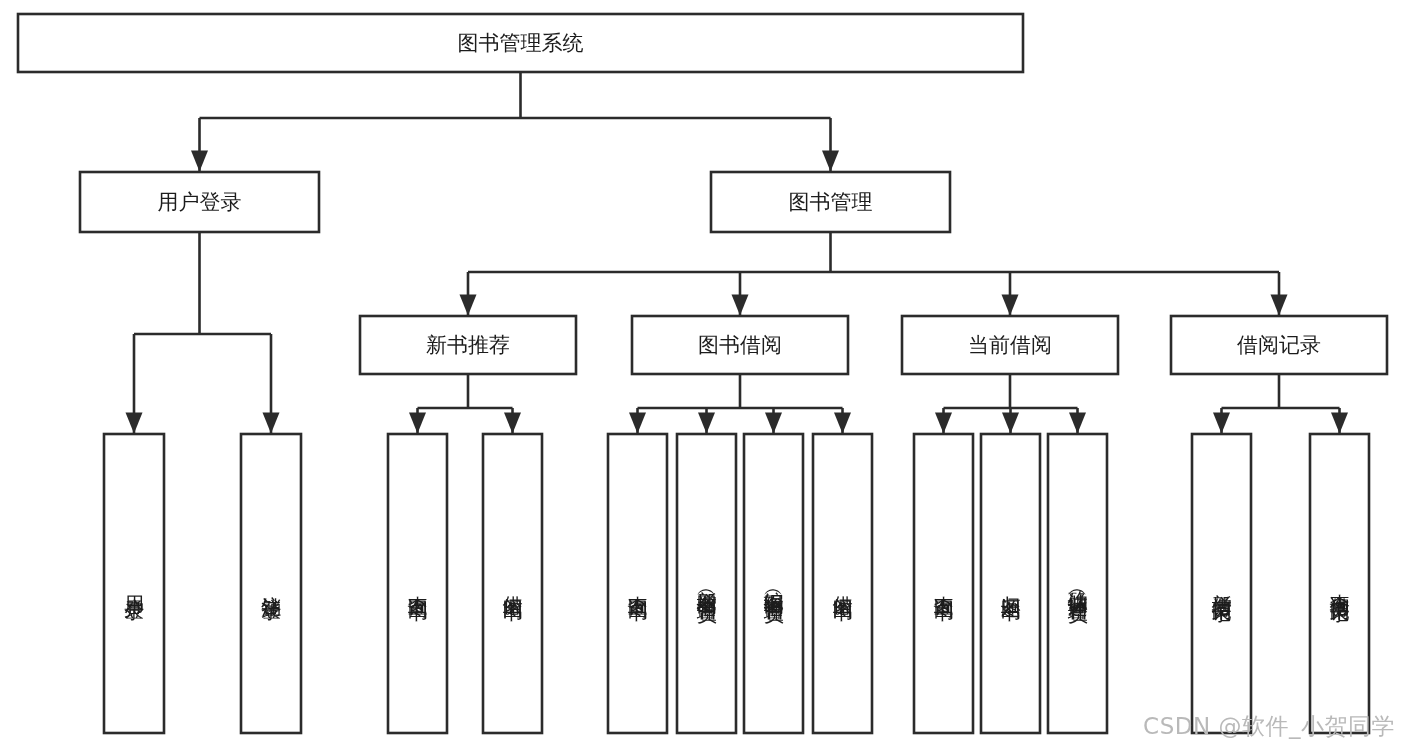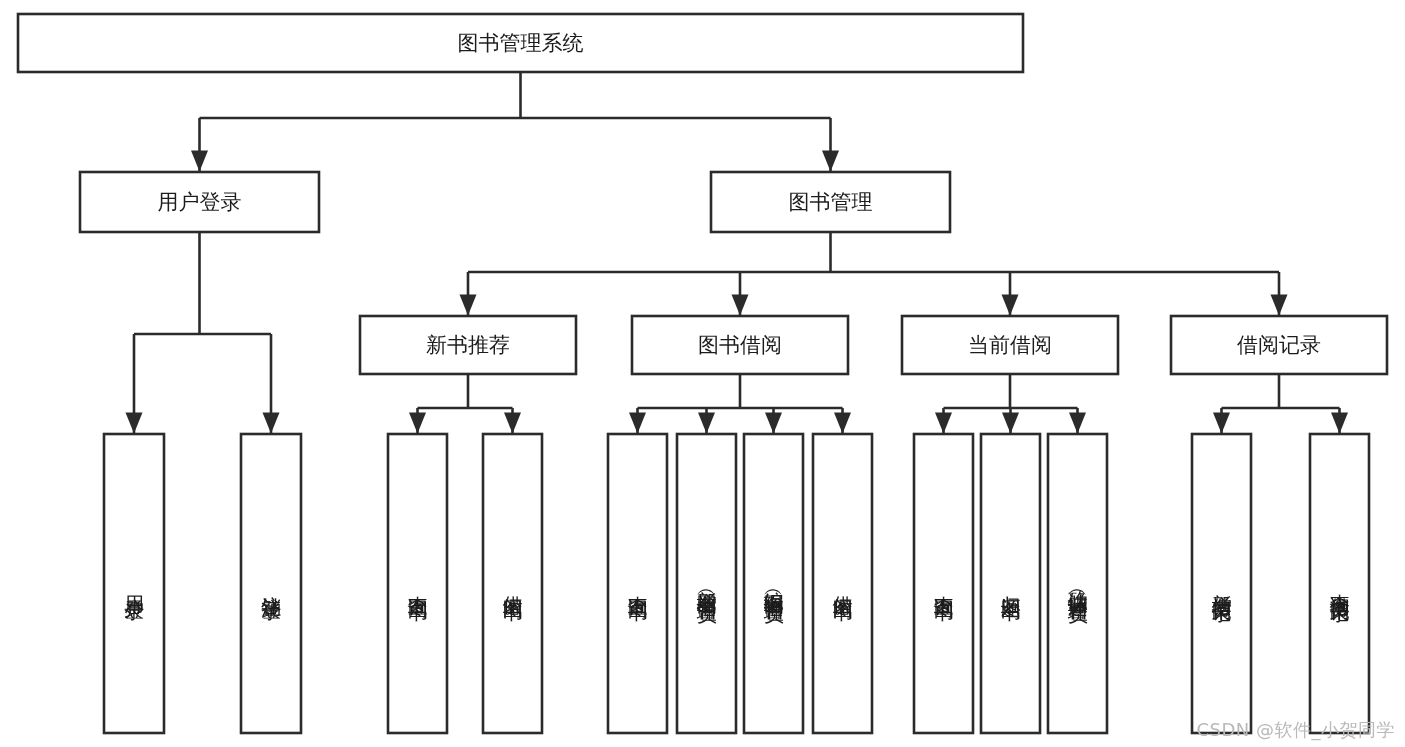--- a/index.html
+++ b/index.html
@@ -68,21 +68,21 @@
     line-height: 1.18;
     color: #1c1c1c;
     letter-spacing: 2px;
     white-space: nowrap;
   }
   .watermark {
     position: absolute;
     right: 10px;
     bottom: 5px;
     font-family: "DejaVu Sans", "Liberation Sans", sans-serif;
-    font-size: 18px;
+    font-size: 23px;
     color: #b9b9b9;
     letter-spacing: 0.5px;
     white-space: nowrap;
     pointer-events: none;
   }
 </style>
 </head>
 <body>
 
 <div id="diagram-root">

